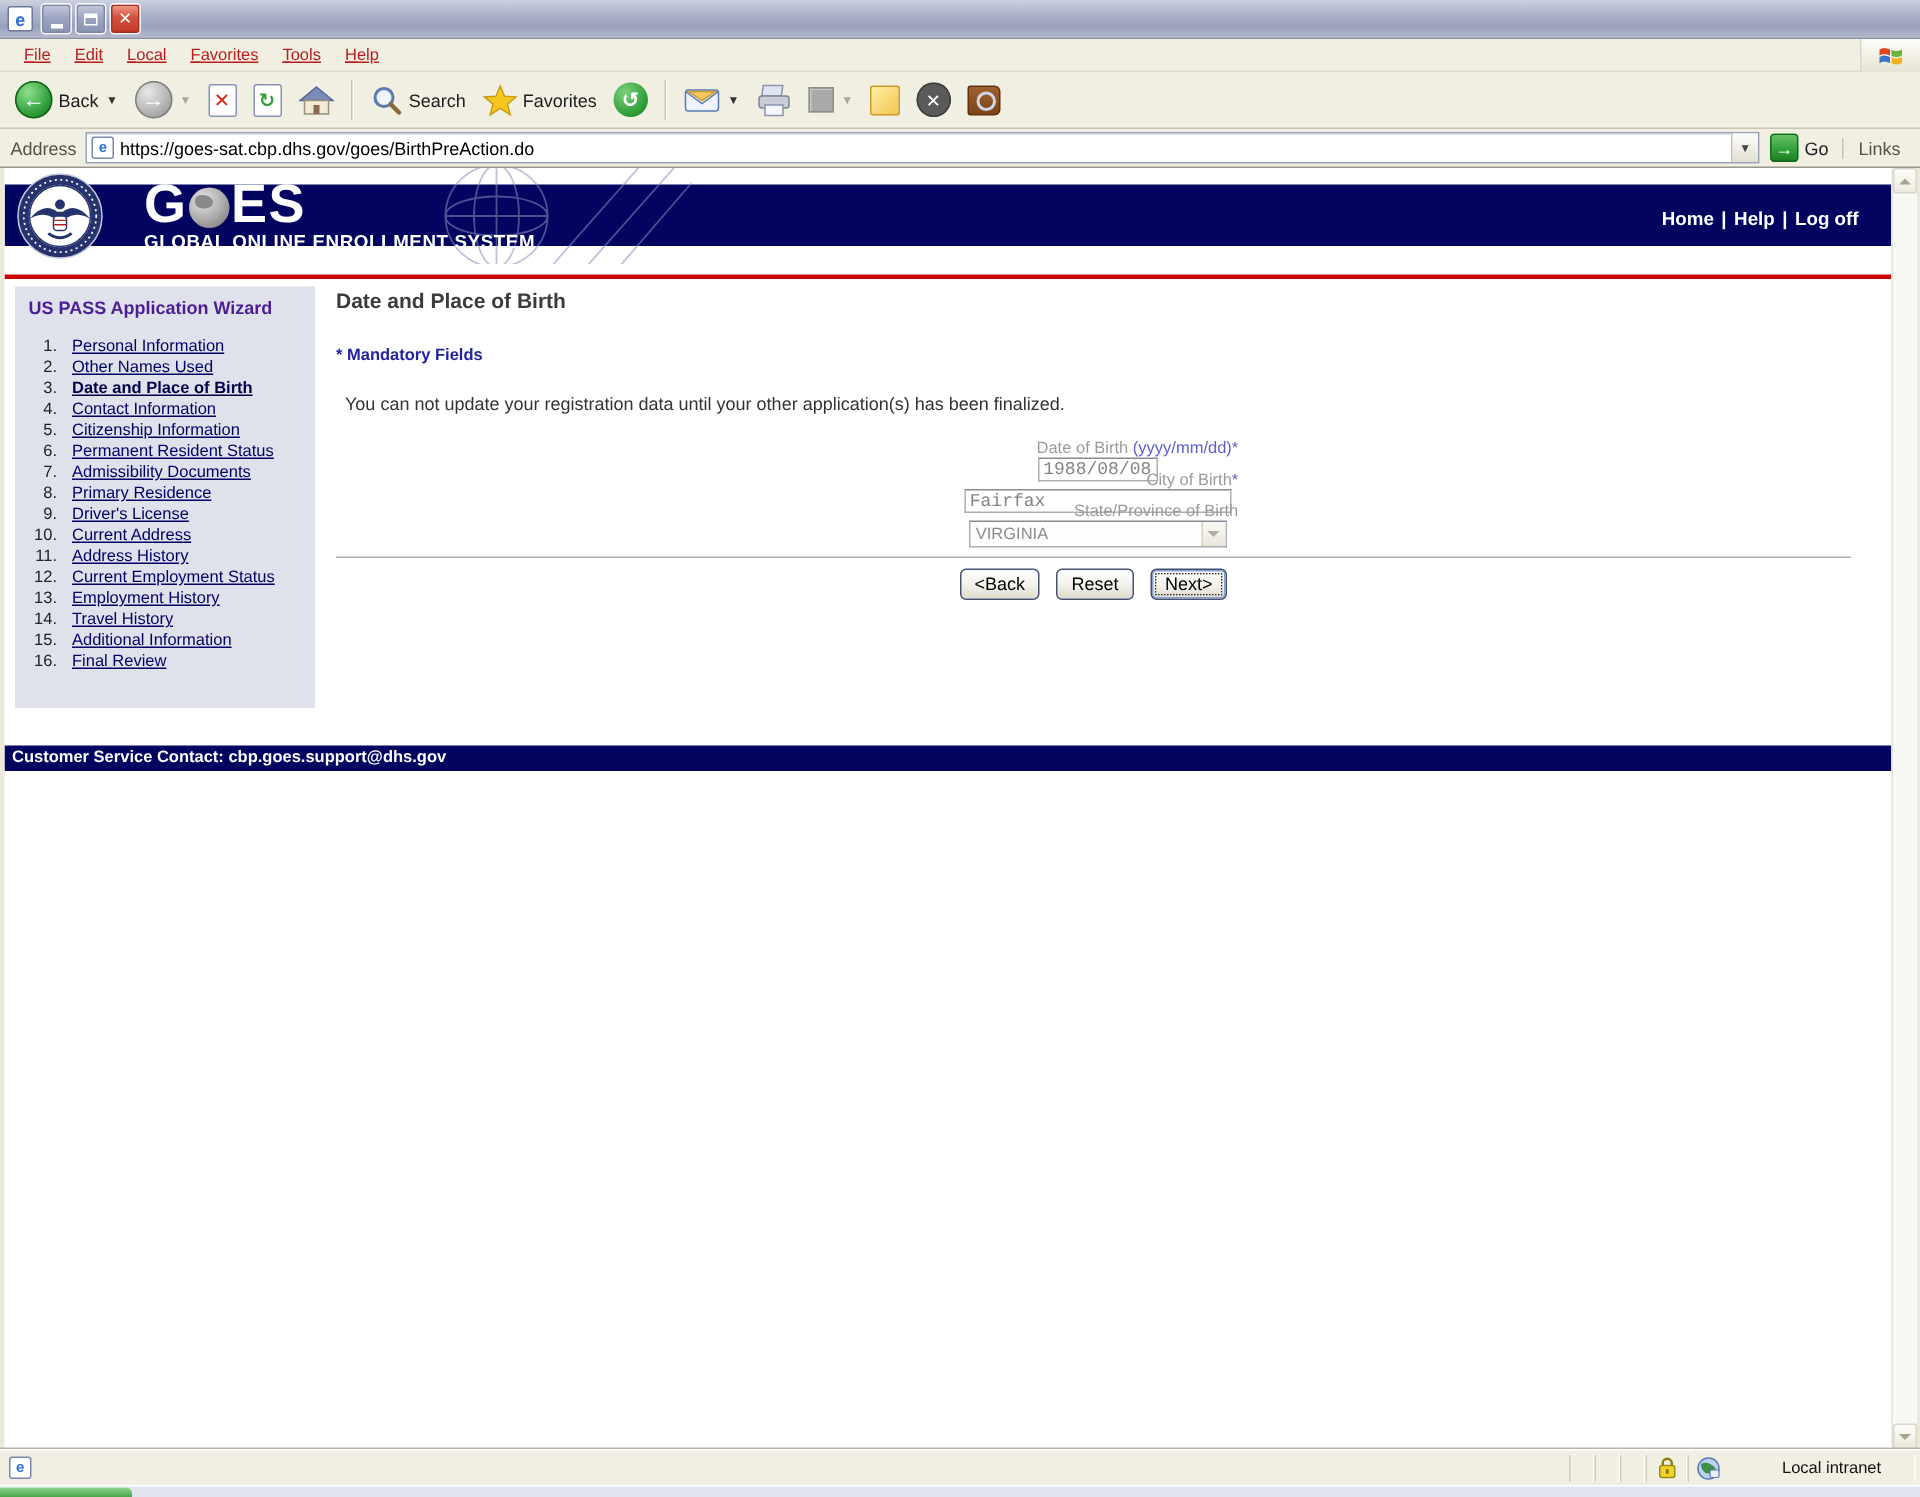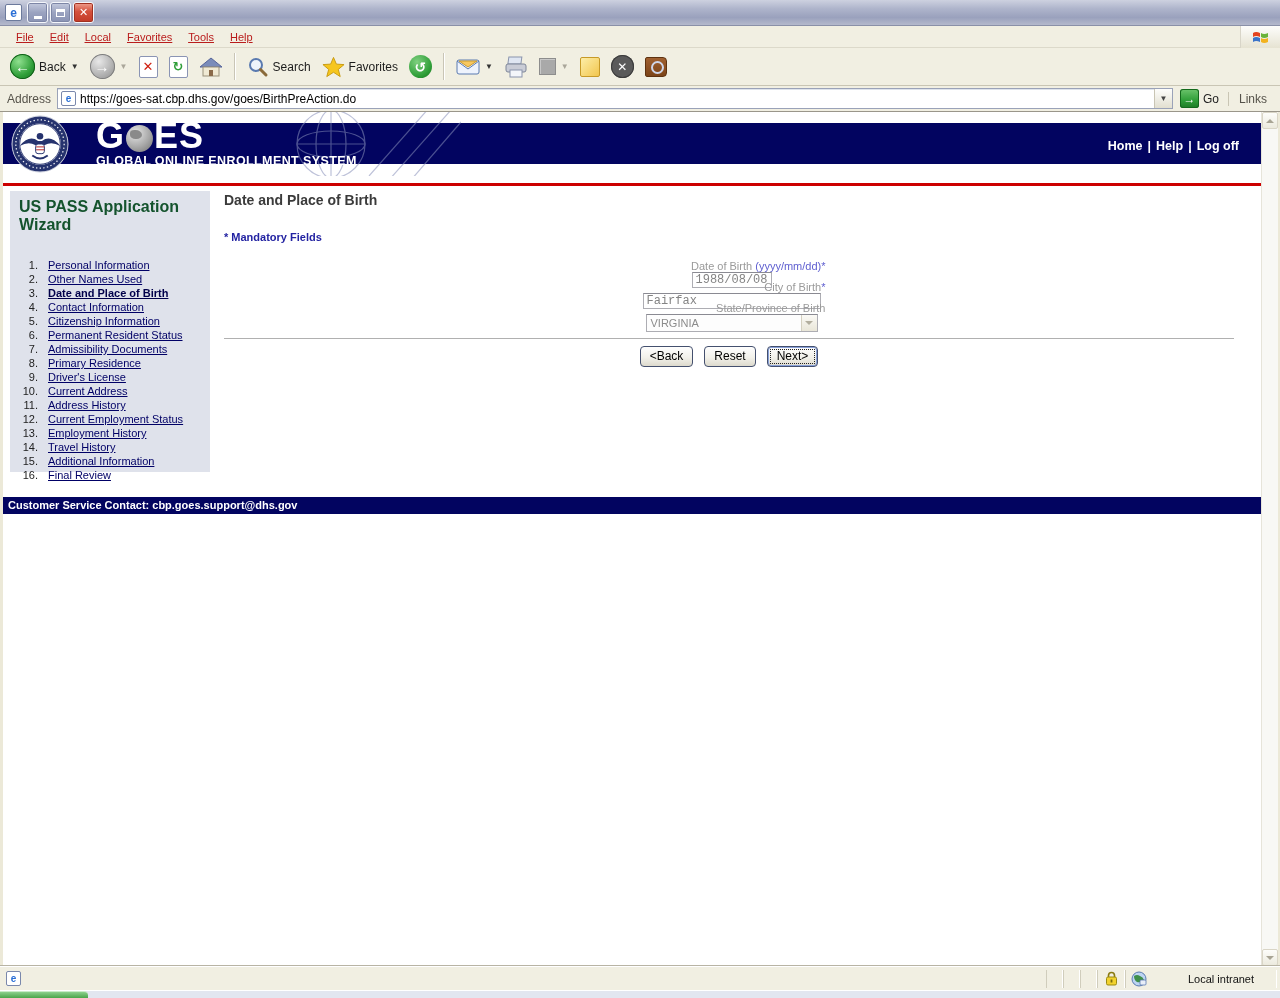--- a/index.html
+++ b/index.html
@@ -96,21 +96,21 @@
     background:radial-gradient(circle at 35% 30%,#e6e6e6,#a8a8a8 55%,#6f6f6f); position:relative; overflow:hidden;}
   .logo-globe::after{ content:""; position:absolute; left:4px; top:5px; width:12px; height:9px; background:#8a8a8a; border-radius:40% 60% 50% 50%;}
   .goes-sub{ font-size:12.5px; font-weight:bold; letter-spacing:.4px; margin-top:1px;}
   .header-nav{ position:absolute; right:22px; top:27px; font-size:12.5px; font-weight:bold; color:#fff; display:flex; gap:5px;}
   .hnav-link{ color:#fff; cursor:pointer; text-decoration:none;}
   .white-gap{ height:7px; background:#fff;}
   .red-line{ height:3px; background:#cc0000;}
   
   .content-row{ display:flex; height:311px; background:#fff;}
   .sidebar{ margin:5px 0 0 7px; width:200px; height:281px; background:#dfe2eb; padding-top:7px;}
-  .sb-title{ font-size:16px; font-weight:bold; color:#14532d; padding-left:9px; margin-bottom:24px;}
+  .sb-title{ font-size:12px; font-weight:bold; color:#4c1d95; padding-left:9px; margin-bottom:12px;}
   .wiz-item{ display:flex; line-height:14px; margin-bottom:0;}
   .wiz-num{ width:38px; text-align:right; padding-right:10px; font-size:11px; color:#222;}
   .wiz-link{ font-size:11px; color:#000066; text-decoration:underline; cursor:pointer;}
   .wiz-item.current .wiz-link{ font-weight:bold; color:#00004a;}
   .main{ flex:1; padding:6px 22px 0 14px;}
   .pg-heading{ font-size:14px; font-weight:bold; color:#3b3b3b;}
   .mandatory{ margin-top:23px; font-size:11px; font-weight:bold; color:#2323a2;}
   .info-msg{ margin-top:19px; font-size:12px; color:#333; padding-left:6px;}
   .form{ margin-top:17px;}
   .frow{ display:flex; align-items:center; height:21px;flex-direction:column;}
@@ -376,20 +376,21 @@
         </div>
       <div class="wiz-item">
         <span class="wiz-num">16.</span>
         <span class="wiz-link">Final Review</span>
         </div>
     </div>
 
     <div class="main">
       <div class="pg-heading">Date and Place of Birth</div>
       <div class="mandatory">* Mandatory Fields</div>
+      <div class="info-msg">You can not update your registration data until your other application(s) has been finalized.</div>
 
       <div class="form">
         <div class="frow">
           <span class="flabel"><span>Date of Birth </span><span class="fsuffix">(yyyy/mm/dd)*</span></span>
           <input class="tinput w-date" readonly="" value="1988/08/08" style="">
         </div>
         <div class="frow">
           <span class="flabel"><span>City of Birth</span><span class="fsuffix">*</span></span>
           <input class="tinput w-city" readonly="" value="Fairfax" style="">
         </div>

